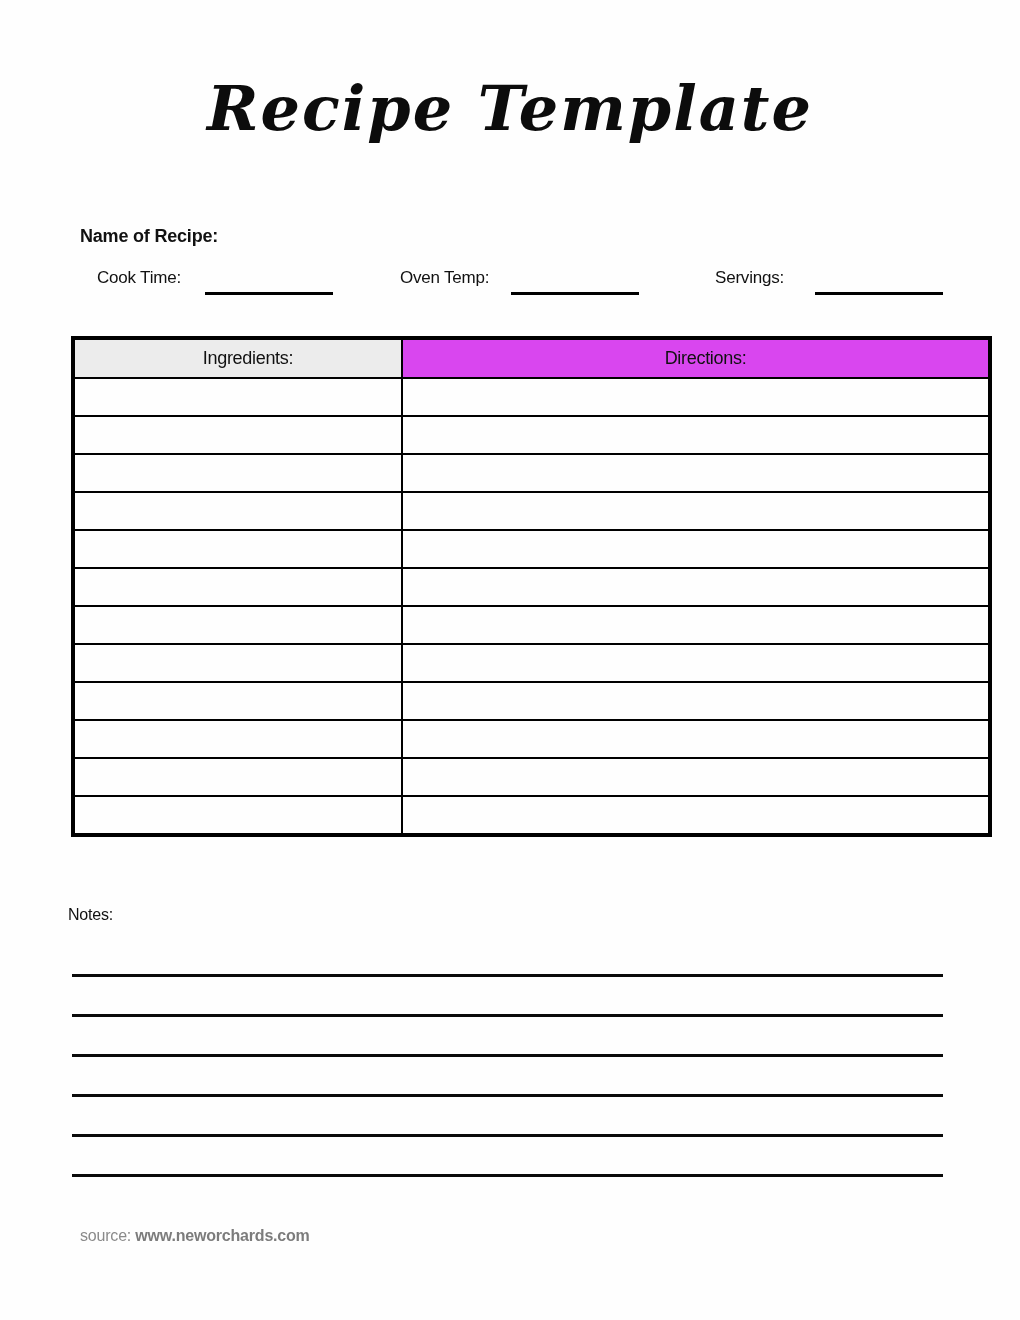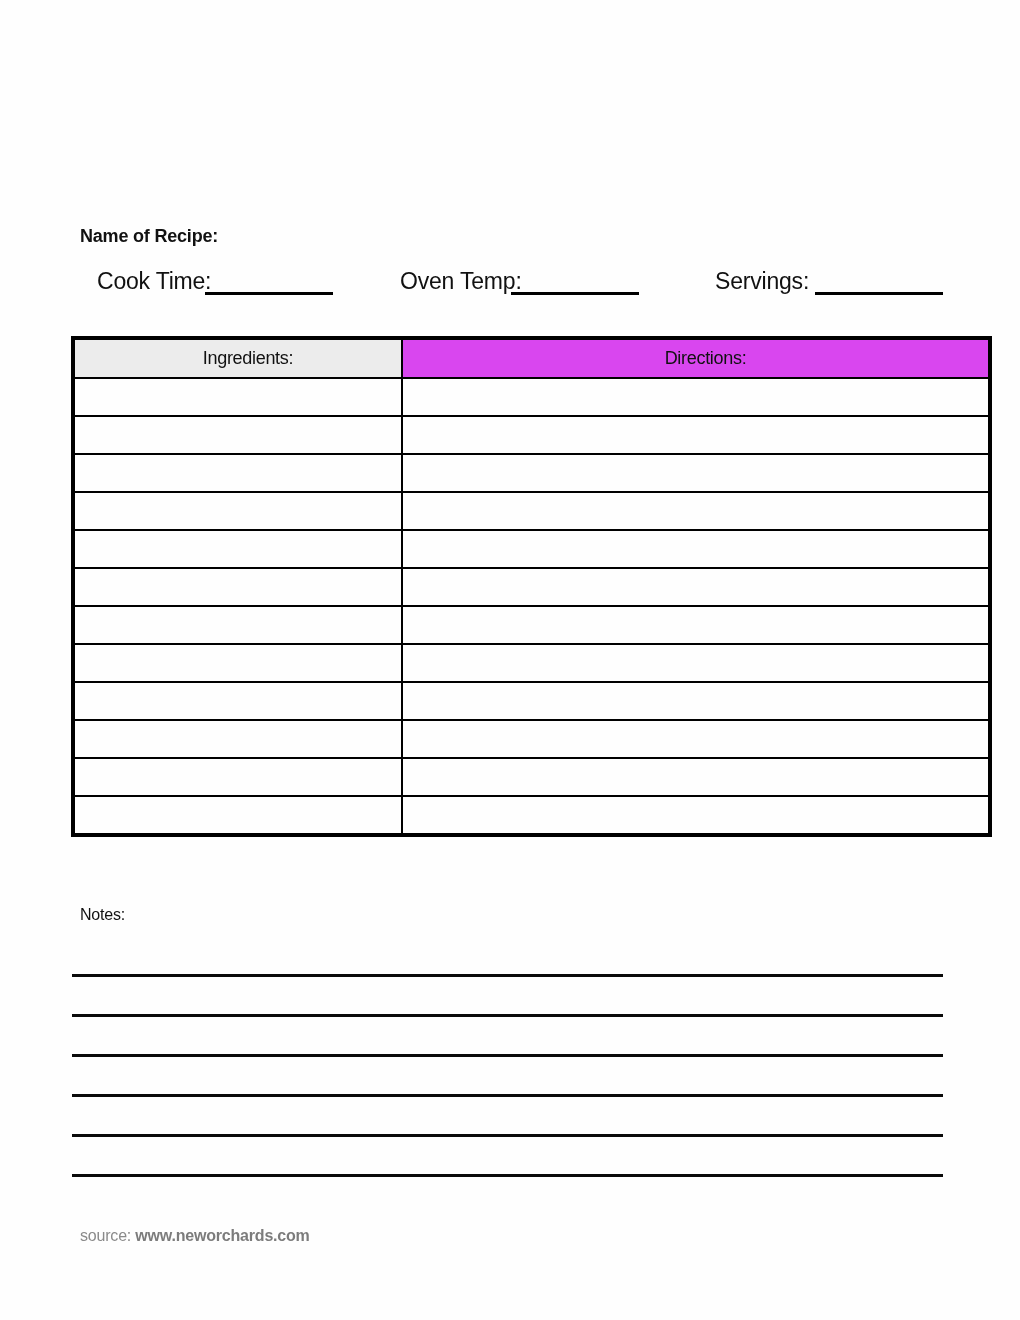--- a/index.html
+++ b/index.html
@@ -38,21 +38,21 @@
     top: 226px;
     font-size: 18px;
     font-weight: bold;
     letter-spacing: -0.2px;
   }
 
   
   .field-label {
     position: absolute;
     top: 268px;
-    font-size: 23px;
+    font-size: 17px;
     letter-spacing: -0.2px;
   }
   .fl-1 { left: 97px; }
   .fl-2 { left: 400px; }
   .fl-3 { left: 715px; }
   .field-blank {
     position: absolute;
     top: 292px;
     width: 128px;
     height: 0;
@@ -82,21 +82,21 @@
   }
   .recipe-table th { height: 37px; }
   .recipe-table td { height: 36px; }
   .recipe-table { border: 3px solid #000000; outline: 1px solid #000000; }
   .col-ingredients { width: 306px; }
   .col-directions  { width: 565px; }
 
   
   .notes-label {
     position: absolute;
-    left: 80px;
+    left: 68px;
     top: 906px;
     font-size: 16px;
     letter-spacing: -0.2px;
   }
   .note-line {
     position: absolute;
     left: 72px;
     width: 871px;
     height: 0;
     border-top: 3px solid #0a0a0a;
@@ -114,20 +114,21 @@
   .source-line .url {
     font-weight: bold;
     color: #7c7c7c;
   }
 </style>
 </head>
 <body>
 
 <div class="page">
 
+  <div class="title">Recipe Template</div>
 
   <div class="name-label">Name of Recipe:</div>
 
   <div class="field-label fl-1">Cook Time:</div>
   <div class="field-label fl-2">Oven Temp:</div>
   <div class="field-label fl-3">Servings:</div>
 
   <div class="field-blank fb-1"></div>
   <div class="field-blank fb-2"></div>
   <div class="field-blank fb-3"></div>

